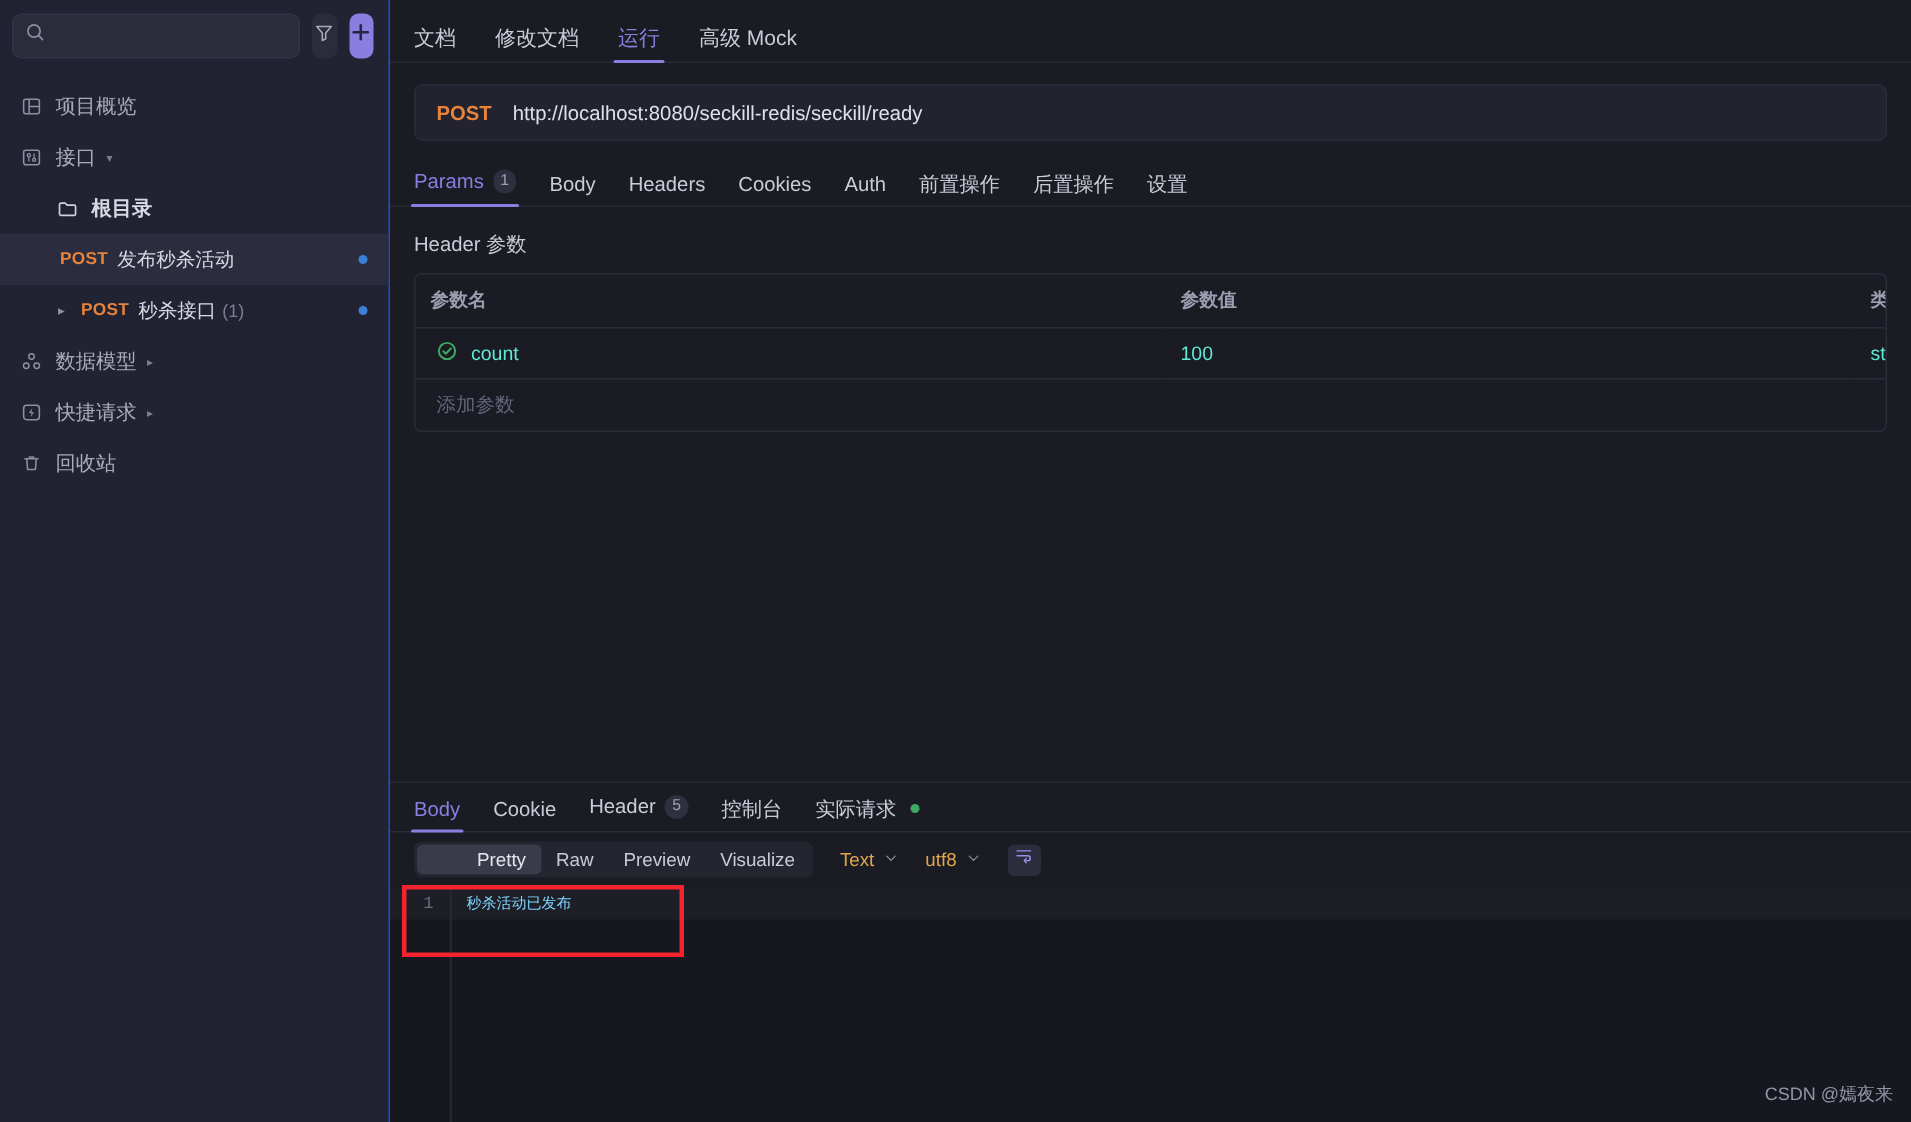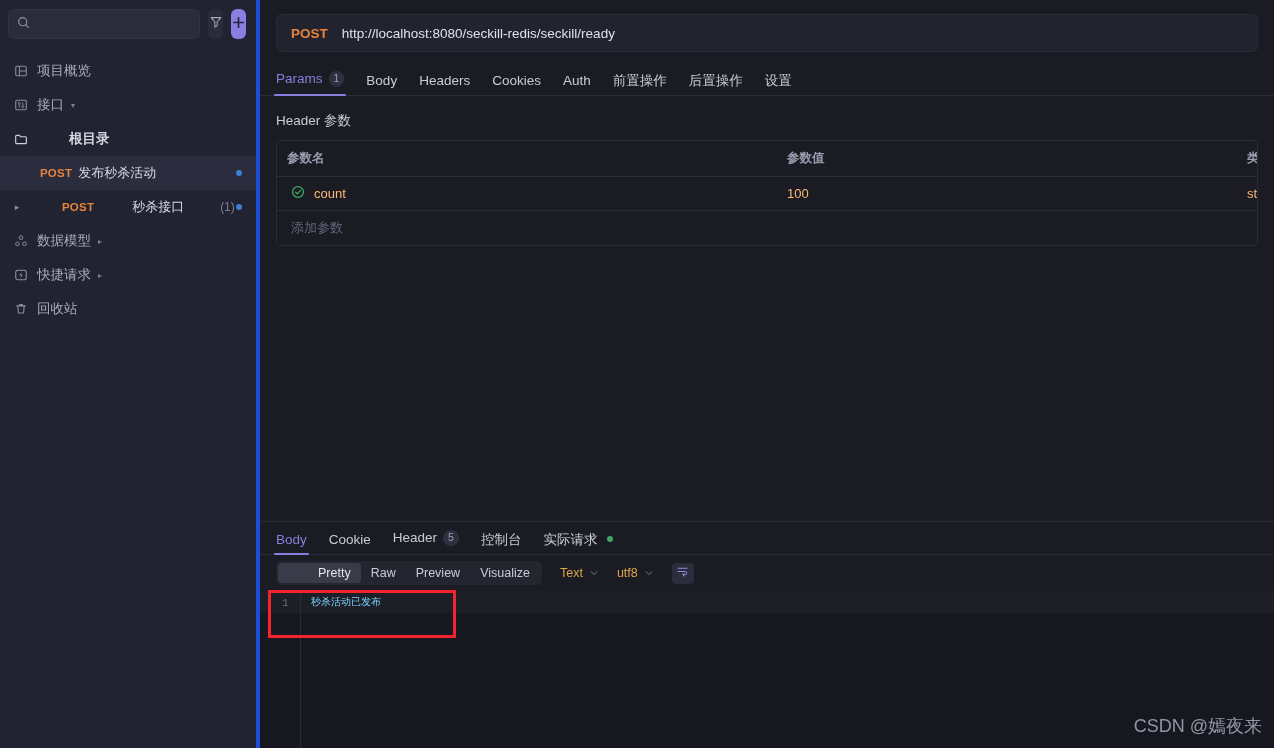--- a/index.html
+++ b/index.html
@@ -9,21 +9,21 @@
     font-family: "Liberation Sans", "DejaVu Sans", sans-serif;
     overflow: hidden;
     color: #c9ccd6;
   }
   .app { display: flex; width: 1274px; height: 748px; }
 
   
   .sidebar {
     width: 260px; height: 748px;
     background: #212232;
-    border-right: 4px solid #1d4ed8;
+    border-right: 1px solid #1d4ed8;
     display: flex; flex-direction: column;
     flex: none;
   }
   .sb-top {
     display: flex; align-items: center; gap: 8px;
     padding: 9px 10px 9px 8px;
   }
   .search-box {
     flex: 1; height: 30px;
     background: #2a2b3b;
@@ -49,21 +49,21 @@
 
   .sb-list { padding-top: 6px; }
   .sb-row {
     display: flex; align-items: center;
     height: 34px; padding: 0 12px;
     font-size: 13.5px; color: #a8abba;
     cursor: pointer; position: relative;
   }
   .sb-row .ic { width: 18px; display:flex; align-items:center; justify-content:center; margin-right: 7px; flex: none; }
   .sb-row .caret { margin-left: 7px; font-size: 8px; color: #7b7e92; }
-  .sb-row.indent1 { padding-left: 12px; gap: 32px; }
+  .sb-row.indent1 { padding-left: 36px; }
   .sb-row.indent2 { padding-left: 40px; }
   .sb-row.folder { color: #d6d8e2; font-weight: bold; font-size: 13.5px; }
   .sb-row.api { font-size: 13px; }
   .sb-row.selected { background: #2b2c3e; }
   .method-post { color: #e8833a; font-weight: bold; font-size: 11.5px; margin-right: 6px; letter-spacing: .2px; }
   .api-name { color: #d6d8e2; font-size: 13px; }
   .api-count { color: #7b7e92; font-size: 12px; margin-left: 4px; }
   .blue-dot {
     position: absolute; right: 14px; top: 50%; transform: translateY(-50%);
     width: 6px; height: 6px; border-radius: 50%; background: #3c7fd6;
@@ -122,21 +122,21 @@
   .section-title { font-size: 13.5px; color: #c9ccd6; padding: 16px 16px 10px 16px; }
 
   .ptable { margin: 0 16px; border: 1px solid #2b2c3a; border-radius: 5px; overflow: hidden; }
   .ptable table { width: 100%; border-collapse: collapse; table-layout: fixed; }
   .ptable th {
     text-align: left; font-weight: bold;
     font-size: 12.5px; color: #9b9eb0;
     padding: 9px 10px; border-bottom: 1px solid #2b2c3a;
   }
   .ptable td {
-    font-size: 13px; color: #fdba74;
+    font-size: 13px; color: #5eead4;
     padding: 8px 10px; border-bottom: 1px solid #2b2c3a;
     height: 33px;
   }
   .ptable tr:last-child td { border-bottom: none; }
   .col-name  { width: 500px; }
   .col-value { width: 460px; }
   .col-type  { width: 120px; }
   .cell-name { display: flex; align-items: center; gap: 9px; padding-left: 4px; }
   .type-str { color: #4aa87a; }
   .placeholder-row td { color: #63657a; }
@@ -172,21 +172,21 @@
     flex: none;
   }
   .ed-text { font-size: 10px; color: #7dd3fc; padding-left: 11px; }
   .ed-vrule { position: absolute; left: 40px; top: 0; bottom: 0; width: 1px; background: #2a2b35; }
   .redbox {
     position: absolute; left: 8px; top: -1px; width: 188px; height: 48px;
     border: 3px solid #f5232e; pointer-events: none;
   }
   .watermark {
     position: absolute; right: 12px; bottom: 10px;
-    font-size: 18px; color: #9295a6;
+    font-size: 12px; color: #9295a6;
   }
 </style>
 </head>
 <body>
 
 <div class="app">
 
   <div class="sidebar">
     <div class="sb-top">
       <div class="search-box">
@@ -295,20 +295,26 @@
             </svg>
         </span>
         <span>回收站</span>
       </div>
 
     </div>
   </div>
 
   <div class="main">
 
+    <div class="top-tabs">
+      <div class="top-tab">文档</div>
+      <div class="top-tab">修改文档</div>
+      <div class="top-tab active">运行</div>
+      <div class="top-tab">高级 Mock</div>
+    </div>
 
     <div class="url-wrap">
       <div class="url-bar">
         <span class="url-method">POST</span>
         <span class="url-text">http://localhost:8080/seckill-redis/seckill/ready</span>
       </div>
     </div>
 
     <div class="req-tabs">
       <div class="req-tab active">

